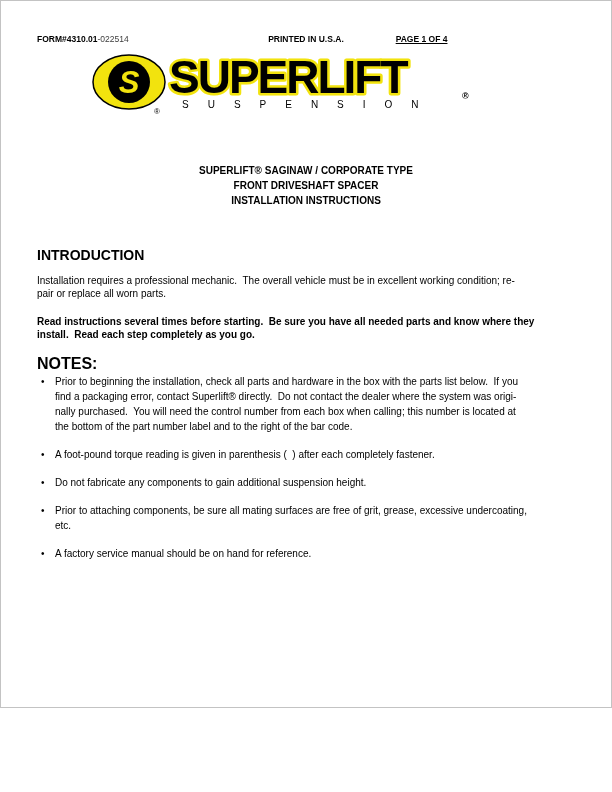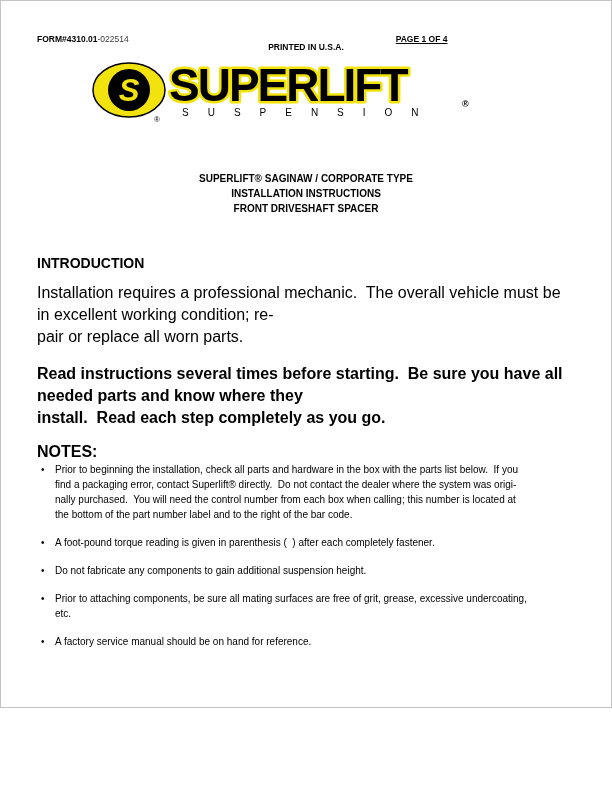--- a/index.html
+++ b/index.html
@@ -15,21 +15,21 @@
     border: 1px solid #c3c3c3;
     padding: 33px 36px 0 36px;
     position: relative;
     overflow: hidden;
   }
 
   
   .doc-header { display: flex; font-size: 8.5px; line-height: 11px; }
   .doc-header > div { flex: 1; }
   .hdr-left { text-align: left; }
-  .hdr-center { text-align: center; font-weight: bold; margin-top: 8px; }
+  .hdr-center { text-align: center; font-weight: bold; }
   .hdr-right { text-align: left; font-weight: bold; text-decoration: underline; }
   .hdr-bold { font-weight: bold; }
   .hdr-rest { font-weight: normal; color: #3d3d3d; }
 
   
   .logo {
     margin-top: 6px;
     display: flex;
     justify-content: center;
     align-items: flex-start;
@@ -69,21 +69,21 @@
   .title-block {
     margin-top: 34px;
     text-align: center;
     font-weight: bold;
     font-size: 10px;
     line-height: 15px;
   }
 
   
   .section-heading { margin-top: 40px; font-weight: bold; font-size: 14px; line-height: 15px; }
-  .para { margin-top: 11px; font-size: 16px; line-height: 22px; white-space: pre-wrap; }
+  .para { margin-top: 11px; font-size: 10px; line-height: 13px; white-space: pre-wrap; }
   .para-bold { margin-top: 15px; font-weight: bold; }
   .notes-heading { margin-top: 15px; font-weight: bold; font-size: 16px; line-height: 15px; }
   .notes-list { margin-top: 0; }
   .note-item { display: flex; margin-top: 13px; font-size: 10px; line-height: 15px; }
   .note-item:first-child { margin-top: 3px; }
   .note-bullet { width: 18px; padding-left: 4px; flex: 0 0 auto; }
   .note-text { flex: 1; white-space: pre-wrap; }
 </style>
 </head>
 <body>
@@ -107,22 +107,22 @@
       <svg width="312" height="52" viewBox="0 0 312 52">
         <text x="3" y="42" class="wordmark-text">SUPERLIFT</text>
         <text x="296" y="48" font-size="9" class="wordmark-reg">®</text>
       </svg>
       <div class="logo-sub">SUSPENSION</div>
     </div>
   </div>
 
   <div class="title-block">
     <div>SUPERLIFT® SAGINAW / CORPORATE TYPE</div>
+    <div>FRONT DRIVESHAFT SPACER</div>
     <div>INSTALLATION INSTRUCTIONS</div>
-    <div>FRONT DRIVESHAFT SPACER</div>
   </div>
 
   <div class="section-heading">INTRODUCTION</div>
 
   <div class="para">Installation requires a professional mechanic.  The overall vehicle must be in excellent working condition; re-
 pair or replace all worn parts.</div>
 
   <div class="para para-bold">Read instructions several times before starting.  Be sure you have all needed parts and know where they
 install.  Read each step completely as you go.</div>
 

